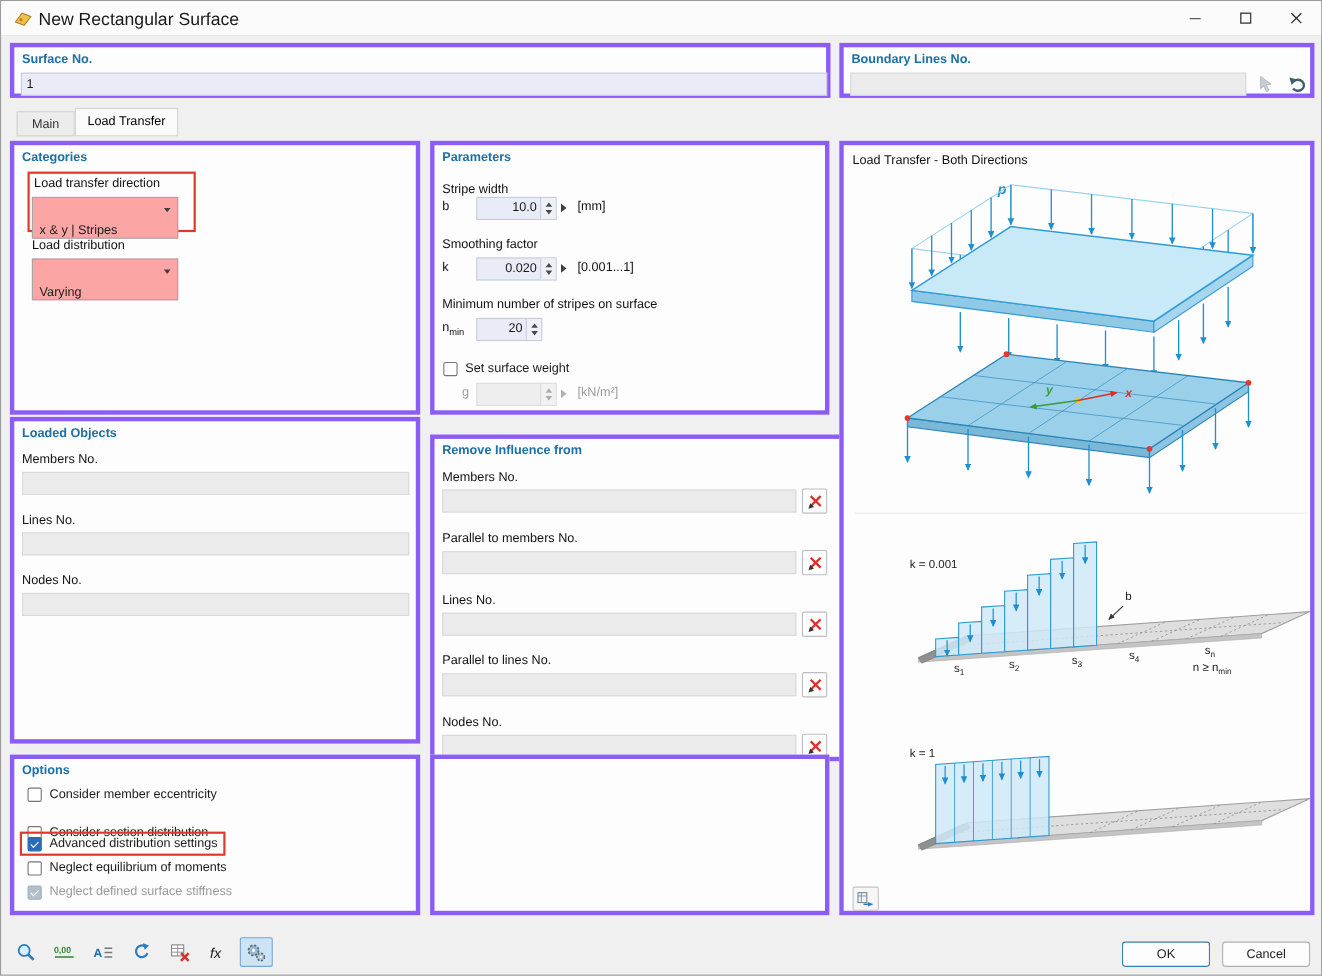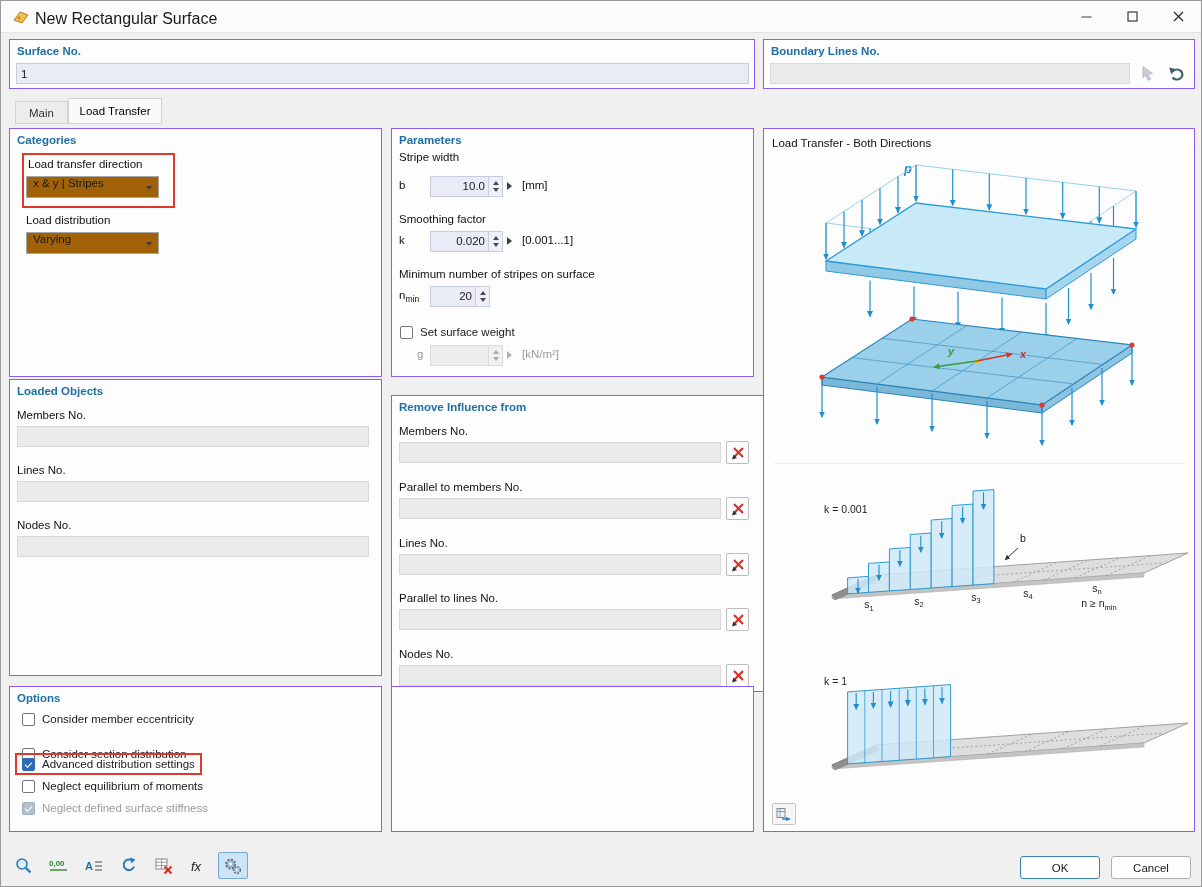--- a/index.html
+++ b/index.html
@@ -5,21 +5,21 @@
   html,body{margin:0;padding:0}
   body{width:1202px;height:887px;position:relative;background:#f0f0f0;
        font-family:"Liberation Sans",sans-serif;font-size:11.5px;color:#1a1a1a;overflow:hidden}
   .win{position:absolute;inset:0;border:1px solid #9a9a9a;box-sizing:border-box;background:#f0f0f0}
   
   .titlebar{position:absolute;left:0;top:0;width:100%;height:32px;background:#fbfbfb;border-bottom:1px solid #e4e4e4;box-sizing:border-box}
   .titlebar .ttl{position:absolute;left:34px;top:9px;font-size:16px;color:#1a1a1a}
   .appicon{position:absolute;left:11px;top:7px}
   .winbtn{position:absolute;top:0;width:44px;height:31px;display:flex;align-items:center;justify-content:center;cursor:pointer}
   
-  .groupbox{position:absolute;background:#fdfdfd;border:1px solid #8b5cf6;box-sizing:border-box}
+  .groupbox{position:absolute;background:#fdfdfd;border:4px solid #8b5cf6;box-sizing:border-box}
   .gtitle{position:absolute;left:7px;top:5px;color:#1d6fa5;font-weight:bold;font-size:11.5px;white-space:nowrap}
   .ptitle{position:absolute;left:8px;top:8px;color:#111;font-size:11.5px;white-space:nowrap}
   .lbl{position:absolute;font-size:11.5px;white-space:nowrap;color:#111}
   .lbl.dis{color:#9b9b9b}
   
   .tfield{position:absolute;height:21px;background:#e9ecf6;border:1px solid #c6cbdd;box-sizing:border-box;
           display:flex;align-items:center;padding:0 4px;font-size:11.5px}
   .tfield.gray{background:#ebebeb;border-color:#d9d9d9}
   
   .spinfield{position:absolute;height:21px;background:#e9ecf6;border:1px solid #c6cbdd;box-sizing:border-box;display:flex}
@@ -27,21 +27,21 @@
   .spinfield .spin{width:13px;border-left:1px solid #c9cede;display:flex;flex-direction:column;align-items:center;justify-content:center;gap:3px;background:#eef1f8}
   .tri-up{width:0;height:0;border-left:3.5px solid transparent;border-right:3.5px solid transparent;border-bottom:4px solid #4a4a4a}
   .tri-dn{width:0;height:0;border-left:3.5px solid transparent;border-right:3.5px solid transparent;border-top:4px solid #4a4a4a}
   .spinfield.disabled{background:#eeeeee;border-color:#dcdcdc}
   .spinfield.disabled .spin{background:#f1f1f1;border-left-color:#dcdcdc}
   .spinfield.disabled .tri-up{border-bottom-color:#ababab}
   .spinfield.disabled .tri-dn{border-top-color:#ababab}
   .expander{position:absolute;width:0;height:0;border-top:4.5px solid transparent;border-bottom:4.5px solid transparent;border-left:5.5px solid #3f3f3f;cursor:pointer}
   .expander.disabled{border-left-color:#b0b0b0}
   
-  .select{position:absolute;height:22px;box-sizing:border-box;background:#a16207;border:1px solid #a6a6a6;display:flex;align-items:flex-start;padding:0 20px 0 6px;font-size:11.5px;cursor:pointer}
+  .select{position:absolute;height:38px;box-sizing:border-box;background:#fca5a5;border:1px solid #a6a6a6;display:flex;align-items:flex-end;padding:0 20px 0 6px;font-size:11.5px;cursor:pointer}
   .select .chev{position:absolute;right:6px;top:9px;width:0;height:0;border-left:3.8px solid transparent;border-right:3.8px solid transparent;border-top:4.5px solid #3f3f3f}
   
   .redbox{position:absolute;border:2px solid #e0392b;pointer-events:none}
   
   .tab{position:absolute;height:23px;top:100px;background:#ececec;border:1px solid #d2d2d2;box-sizing:border-box;
        display:flex;align-items:center;justify-content:center;font-size:11.5px;cursor:pointer;color:#333}
   .tab.active{top:97px;height:26px;background:#fafafa;color:#000}
   
   .cb{position:relative;width:13px;height:13px;border:1px solid #767676;background:#fff;border-radius:2px;flex:0 0 auto;box-sizing:border-box}
   .cb.checked{background:#2b6cb5;border-color:#2b6cb5}
@@ -143,21 +143,21 @@
     <span class="lbl" style="left:16px;top:85px">Load distribution</span>
     <div class="select" style="left:16px;top:103px;width:133px">
       <span>Varying</span>
       <span class="chev"></span>
     </div>
   </div>
 
   <div class="groupbox" style="left:390px;top:127px;width:363px;height:249px">
     <span class="gtitle">Parameters</span>
 
-    <span class="lbl" style="left:7px;top:22px">Stripe width</span>
+    <span class="lbl" style="left:7px;top:34px">Stripe width</span>
     <span class="lbl" style="left:7px;top:50px">b</span>
     <div class="spinfield" style="left:38px;top:47px;width:73px">
       <span class="val">10.0</span>
       <span class="spin">
           <i class="tri-up"></i>
           <i class="tri-dn"></i>
         </span>
     </div>
     <span class="expander" style="left:115px;top:53px"></span>
     <span class="lbl" style="left:130px;top:50px">[mm]</span>

